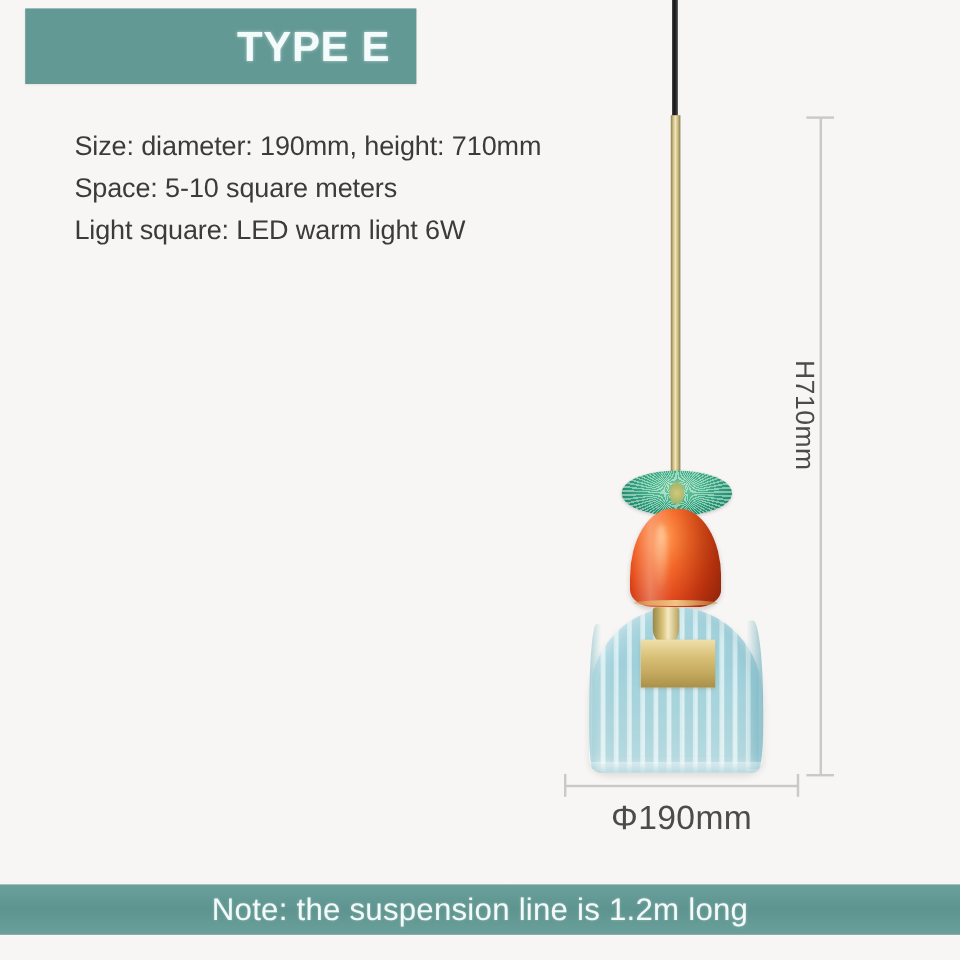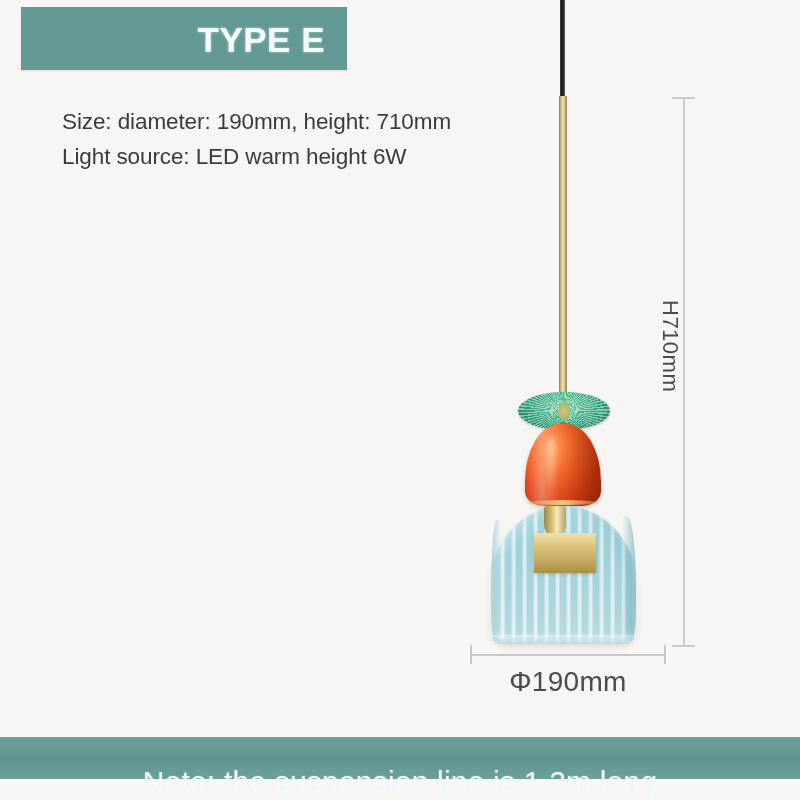--- a/index.html
+++ b/index.html
@@ -307,39 +307,39 @@
     background: linear-gradient(to bottom, #6ba09b 0%, #5e948f 50%, #6ba09b 100%);
   }
   #note-bar-label {
     position: absolute;
     left: 0;
     right: 0;
     top: 50%;
     transform: translateY(-50%);
     text-align: center;
     color: #f2fafa;
-    font-size: 30px;
+    font-size: 26px;
     letter-spacing: 0.2px;
     white-space: nowrap;
     text-shadow: 0 0 2px rgba(255,255,255,0.35);
-    margin-top: 24px;
   }
 </style>
 </head>
 <body>
 
 <div id="page">
 
   <div id="type-banner">
     <div id="type-banner-label">TYPE E</div>
   </div>
 
   <div id="spec-list">
     <div class="spec-line">Size: diameter: 190mm, height: 710mm</div>
-    <div class="spec-line">Light source: LED warm height 6W</div>
+    <div class="spec-line">Space: 5-10 square meters</div>
+    <div class="spec-line">Light square: LED warm light 6W</div>
   </div>
 
   <div id="lamp">
     <div id="cord-black"></div>
     <div id="cord-brass"></div>
 
     <div id="green-disc">
       <div id="green-disc-core"></div>
     </div>
 

